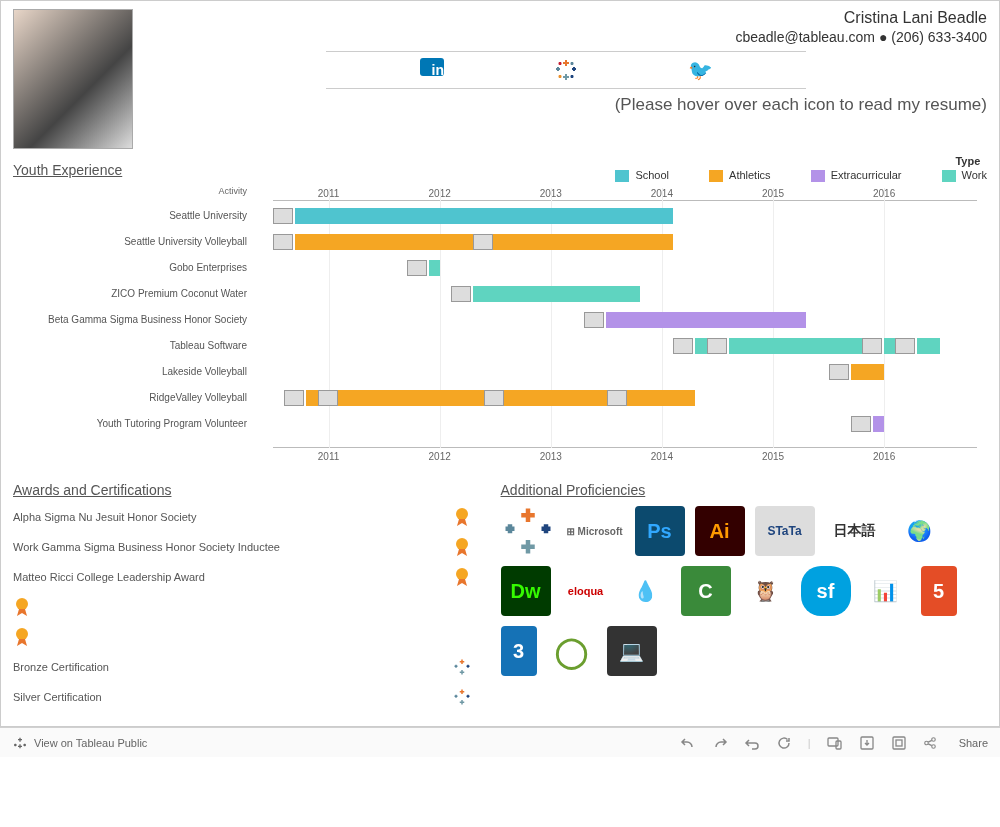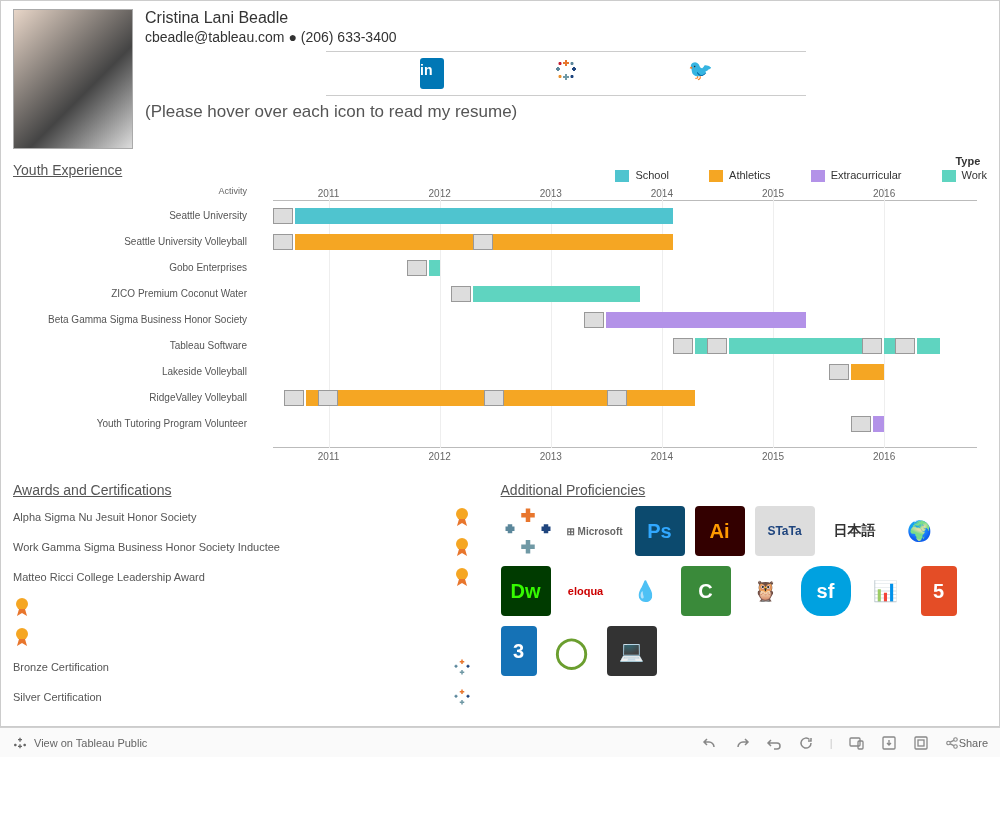--- a/index.html
+++ b/index.html
@@ -1,25 +1,25 @@
 <!DOCTYPE html>
 <html><head>
 <meta charset="utf-8">
 <style>
   * { margin:0; padding:0; box-sizing:border-box; }
   body { font-family: Arial, Helvetica, sans-serif; font-size:11px; color:#333; background:#fff; width:1000px; }
   .viz { border:1px solid #ccc; padding:8px 12px 0 12px; }
   .header { display:flex; align-items:flex-start; gap:12px; padding-bottom:6px; }
   .photo { width:120px; height:140px; background:linear-gradient(135deg,#e8d6c8 0%,#444 60%,#ddd 100%); border:1px solid #aaa; }
-  .title-block { flex:1; text-align:left; }
+  .title-block { flex:1; text-align:right; }
   .name { font-size:16px; font-weight:normal; }
   .contact { font-size:14px; margin-top:2px; }
   hr.rule { border:none; border-top:1px solid #ccc; margin:6px auto; width:480px; }
   .social { display:flex; justify-content:center; gap:110px; margin:6px 0; }
-  .ic { width:24px; height:31px; display:inline-block; }
+  .ic { width:24px; height:18px; display:inline-block; }
   .linkedin { background:#0077b5;color:#fff;font-weight:bold;font-size:14px;line-height:24px;border-radius:3px; }
   .tabico { width:24px;height:24px;display:inline-block; }
   .tabico svg { width:100%;height:100%; }
   .twitter { color:#1da1f2; font-size:20px; }
   .hint { font-size:17px; color:#555; margin-top:4px; }
   .legend-row { display:flex; align-items:flex-end; }
   .legend-row .spacer { flex:0 0 260px; }
   .section-h { font-size:14px; text-decoration:underline; color:#555; margin:4px 0; }
   .legend { margin-left:auto; font-size:11px; }
   .legend-title { font-weight:bold; margin-left:340px; }
@@ -296,21 +296,21 @@
           <rect x="9" y="6" width="5" height="8" rx="1"></rect>
         </svg></span>
     <span class="tb-ic"><svg viewBox="0 0 16 16" fill="none" stroke="#888" stroke-width="1.3">
           <rect x="2" y="2" width="12" height="12" rx="1"></rect>
           <path d="M8 5v5m-2-2 2 2 2-2"></path>
         </svg></span>
     <span class="tb-ic"><svg viewBox="0 0 16 16" fill="none" stroke="#888" stroke-width="1.3">
           <rect x="2" y="2" width="12" height="12" rx="1"></rect>
           <rect x="5" y="5" width="6" height="6"></rect>
         </svg></span>
-    <span style="display:flex;align-items:center;gap:0">
+    <span style="display:flex;align-items:center;gap:22px">
       <svg width="14" height="14" viewBox="0 0 16 16" fill="none" stroke="#888" stroke-width="1.3">
           <circle cx="4" cy="8" r="2"></circle>
           <circle cx="12" cy="4" r="2"></circle>
           <circle cx="12" cy="12" r="2"></circle>
           <path d="M6 7l4-2M6 9l4 2"></path>
         </svg>
       <span>Share</span>
     </span>
   </div>
 </div>

